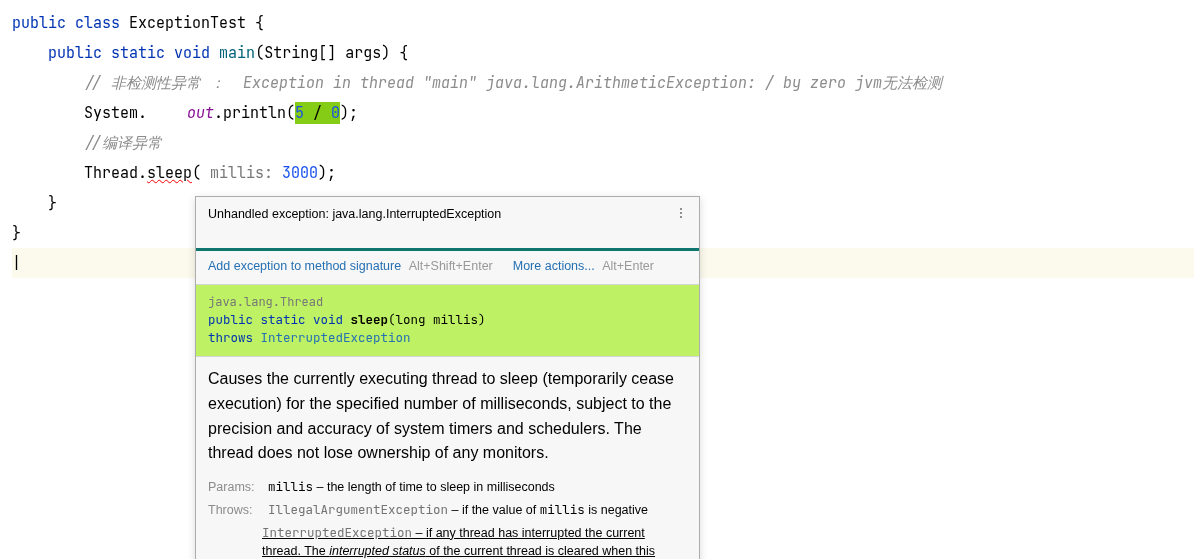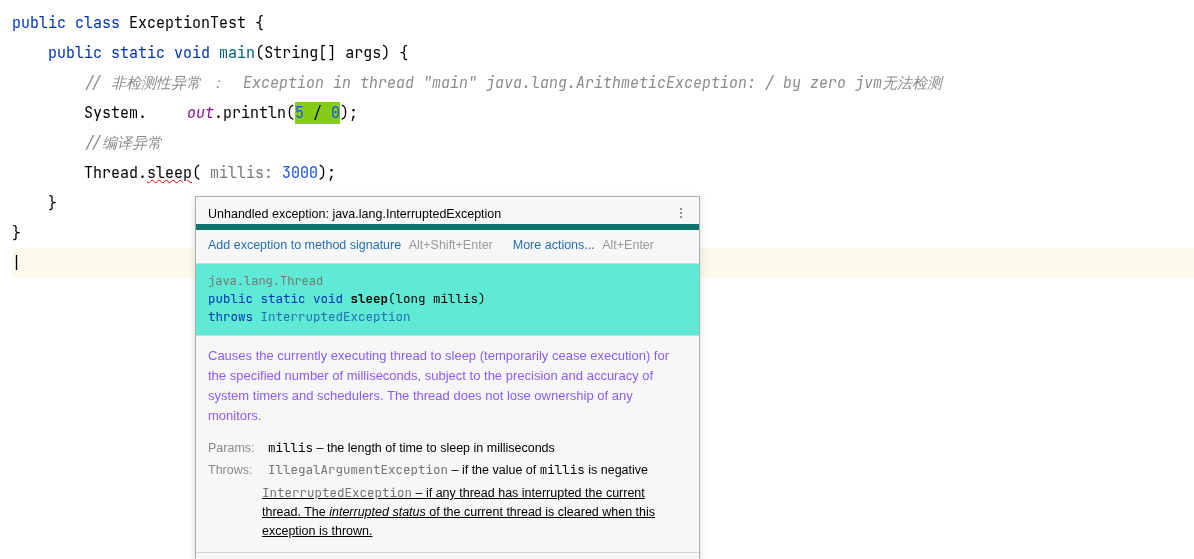--- a/index.html
+++ b/index.html
@@ -46,51 +46,51 @@
       width: 505px;
       background: #f7f7f7;
       border: 1px solid #adadad;
       box-shadow: 0 2px 8px rgba(0,0,0,0.15);
       font-family: 'Segoe UI', sans-serif;
       font-size: 12.5px;
       font-style: normal;
       line-height: 1.5;
     }
     .tooltip-header {
-      padding: 8px 10px 0 12px;
+      padding: 8px 10px 24px 12px;
       display: flex;
       justify-content: space-between;
       align-items: flex-start;
-      border-bottom: 6px solid #0f766e;
+      border-bottom: 3px solid #0f766e;
     }
     .tooltip-header-text { color: #000; }
     .tooltip-actions {
       padding: 6px 12px 8px 12px;
       border-bottom: 1px solid #d4d4d4;
       display: flex;
       gap: 20px;
       align-items: center;
     }
     .action-link { color: #2470b3; cursor: pointer; }
     .shortcut { color: #999; margin-left: 4px; }
     .tooltip-sig {
       padding: 8px 12px;
-      background: #5eead4;
+      background: #bef264;
       border-bottom: 1px solid #d4d4d4;
       font-family: 'JetBrains Mono', 'Consolas', monospace;
       font-size: 12.5px;
     }
     .sig-class { color: #777; font-size: 12px; }
     .sig-line { color: #000; }
     .sig-kw { color: #0033b3; }
     .sig-link { color: #2470b3; }
     .tooltip-desc {
       padding: 10px 12px;
-      color: #8b5cf6;
-      font-size: 13px;
+      color: #000000;
+      font-size: 16px;
       line-height: 1.55;
     }
     .tooltip-params {
       padding: 2px 12px 8px 12px;
       font-size: 12.5px;
     }
     .param-label { color: #8c8c8c; margin-right: 6px; }
     .param-row { margin-bottom: 4px; display: flex; }
     .param-col1 { width: 54px; flex-shrink: 0; }
     .param-text { color: #000; }

